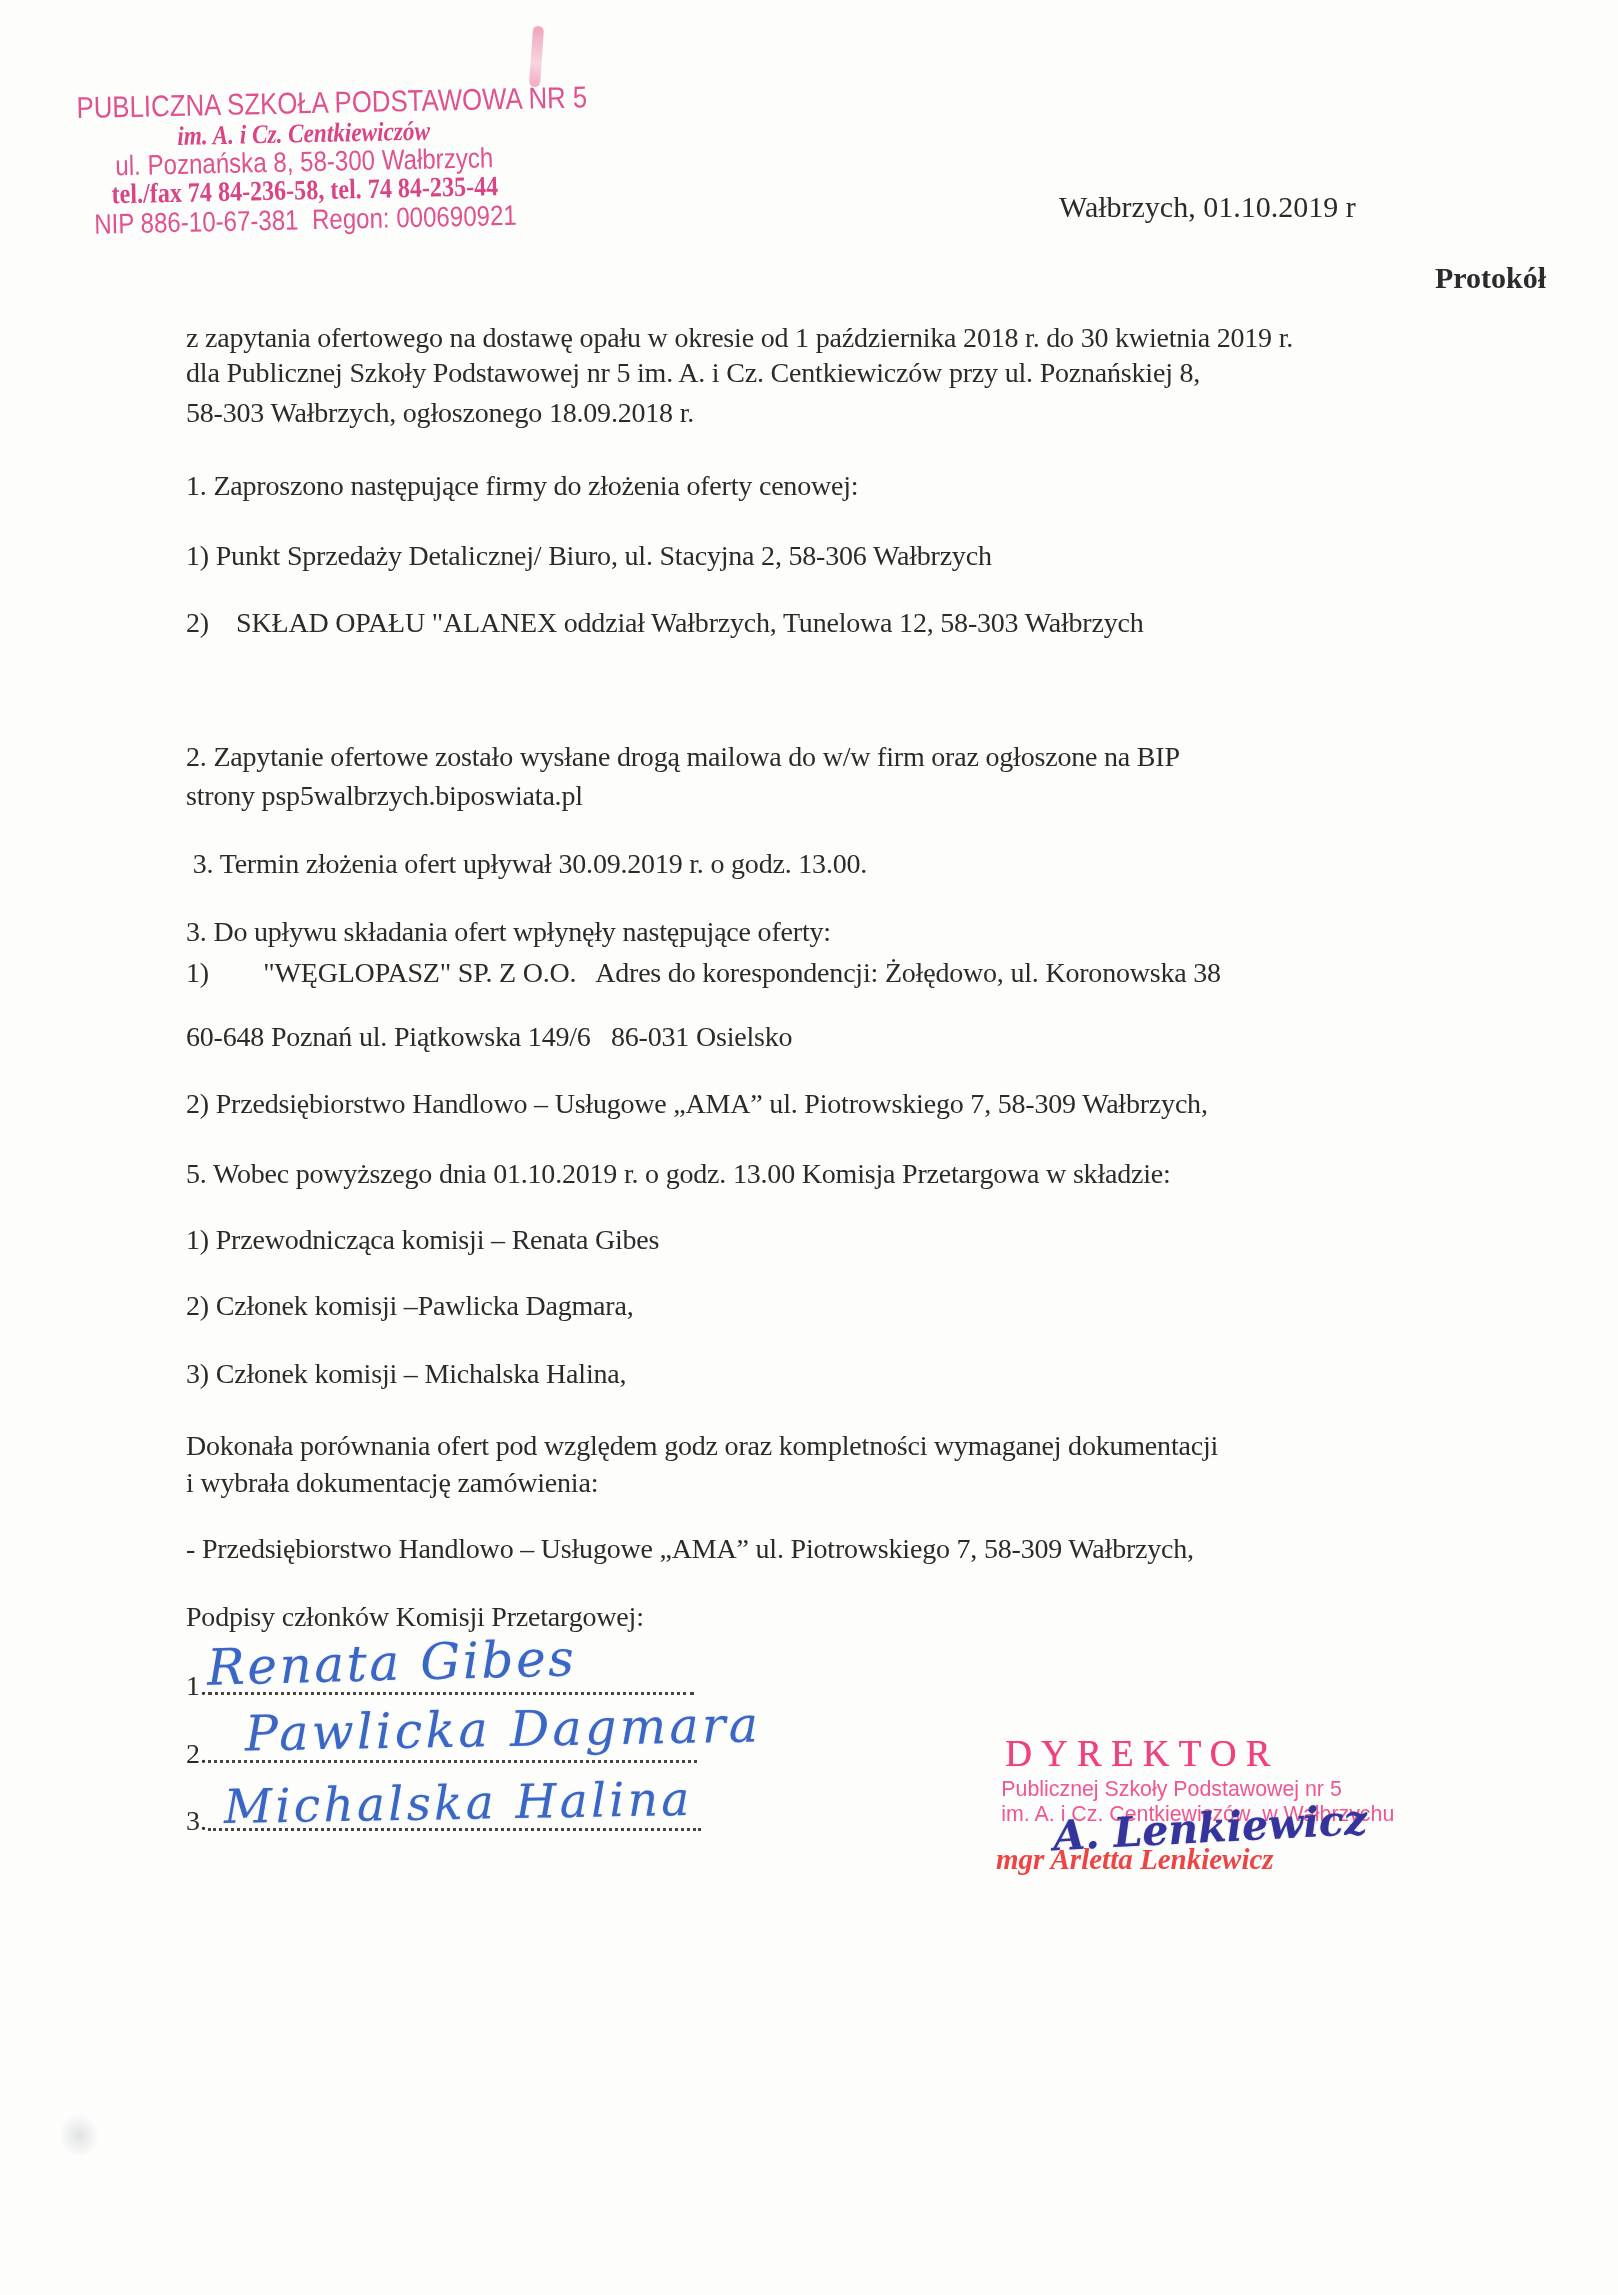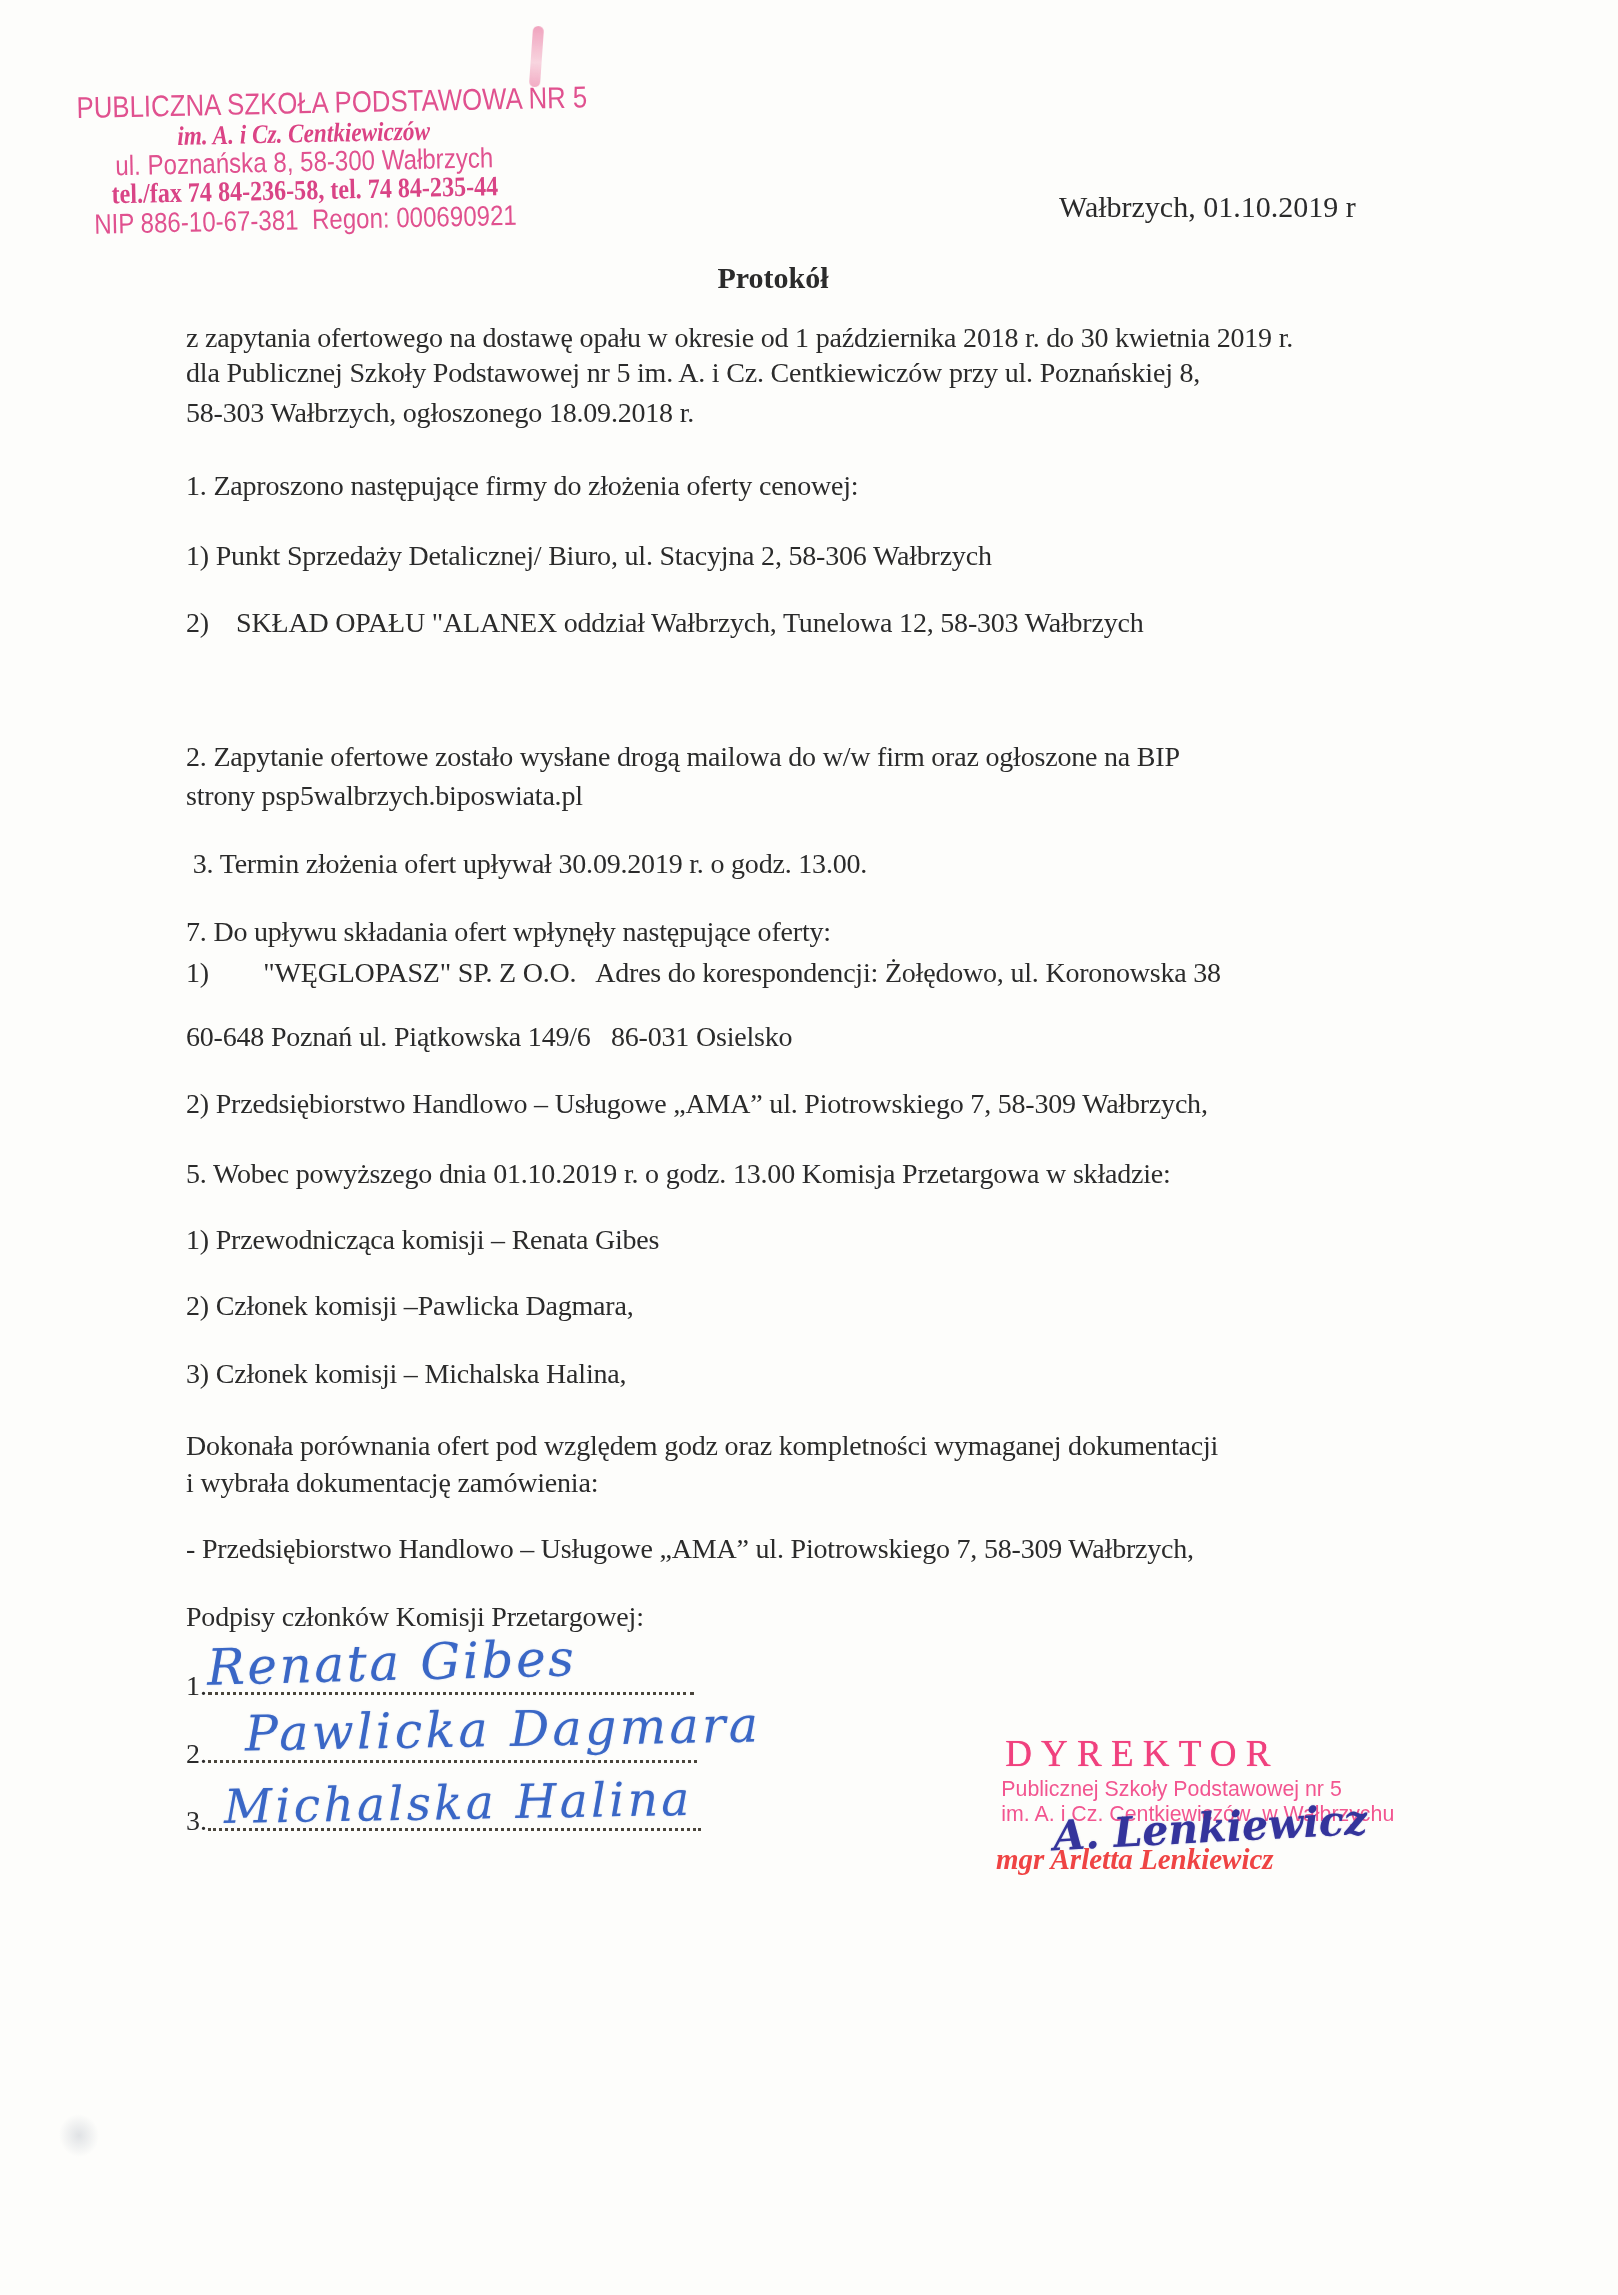--- a/index.html
+++ b/index.html
@@ -34,21 +34,21 @@
     filter:blur(0.7px);
   }
   .ink-smudge-bottom{
     position:absolute;left:59px;top:2114px;width:40px;height:43px;
     background:radial-gradient(closest-side,rgba(120,130,150,.22),rgba(120,130,150,0));
     transform:rotate(-10deg);
   }
 
   
   .dateline{position:absolute;left:1059px;top:190px;font-size:30px;white-space:pre;}
-  .doc-title{position:absolute;left:0;right:72px;top:261px;text-align:center;font-weight:bold;font-size:30px;}
+  .doc-title{position:absolute;left:0;right:72px;top:261px;text-align:right;font-weight:bold;font-size:30px;}
 
   
   .line{position:absolute;left:186px;font-size:28px;line-height:1.15;letter-spacing:-0.2px;white-space:pre;}
 
   
   .sig-num{position:absolute;left:186px;font-size:28px;}
   .sig-dots{position:absolute;height:0;border-bottom:3.3px dotted #4a453c;}
   .sig-name{
     position:absolute;
     font-family:"DejaVu Serif","Liberation Serif",serif;
@@ -94,21 +94,21 @@
 
   <div class="line" style="top:322px">z zapytania ofertowego na dostawę opału w okresie od 1 października 2018 r. do 30 kwietnia 2019 r.</div>
   <div class="line" style="top:357px">dla Publicznej Szkoły Podstawowej nr 5 im. A. i Cz. Centkiewiczów przy ul. Poznańskiej 8,</div>
   <div class="line" style="top:397px">58-303 Wałbrzych, ogłoszonego 18.09.2018 r.</div>
   <div class="line" style="top:470px">1. Zaproszono następujące firmy do złożenia oferty cenowej:</div>
   <div class="line" style="top:540px">1) Punkt Sprzedaży Detalicznej/ Biuro, ul. Stacyjna 2, 58-306 Wałbrzych</div>
   <div class="line" style="top:607px">2)    SKŁAD OPAŁU "ALANEX oddział Wałbrzych, Tunelowa 12, 58-303 Wałbrzych</div>
   <div class="line" style="top:741px">2. Zapytanie ofertowe zostało wysłane drogą mailowa do w/w firm oraz ogłoszone na BIP</div>
   <div class="line" style="top:780px">strony psp5walbrzych.biposwiata.pl</div>
   <div class="line" style="top:848px"> 3. Termin złożenia ofert upływał 30.09.2019 r. o godz. 13.00.</div>
-  <div class="line" style="top:916px">7. Do upływu składania ofert wpłynęły następujące oferty:</div>
+  <div class="line" style="top:916px">3. Do upływu składania ofert wpłynęły następujące oferty:</div>
   <div class="line" style="top:957px">1)        "WĘGLOPASZ" SP. Z O.O.   Adres do korespondencji: Żołędowo, ul. Koronowska 38</div>
   <div class="line" style="top:1021px">60-648 Poznań ul. Piątkowska 149/6   86-031 Osielsko</div>
   <div class="line" style="top:1088px">2) Przedsiębiorstwo Handlowo – Usługowe „AMA” ul. Piotrowskiego 7, 58-309 Wałbrzych,</div>
   <div class="line" style="top:1158px">5. Wobec powyższego dnia 01.10.2019 r. o godz. 13.00 Komisja Przetargowa w składzie:</div>
   <div class="line" style="top:1224px">1) Przewodnicząca komisji – Renata Gibes</div>
   <div class="line" style="top:1290px">2) Członek komisji –Pawlicka Dagmara,</div>
   <div class="line" style="top:1358px">3) Członek komisji – Michalska Halina,</div>
   <div class="line" style="top:1430px">Dokonała porównania ofert pod względem godz oraz kompletności wymaganej dokumentacji</div>
   <div class="line" style="top:1467px">i wybrała dokumentację zamówienia:</div>
   <div class="line" style="top:1533px">- Przedsiębiorstwo Handlowo – Usługowe „AMA” ul. Piotrowskiego 7, 58-309 Wałbrzych,</div>

